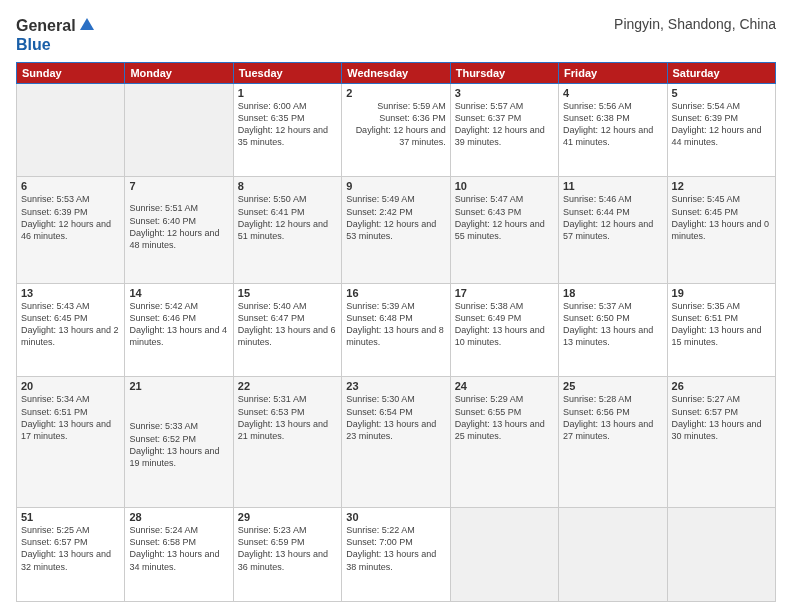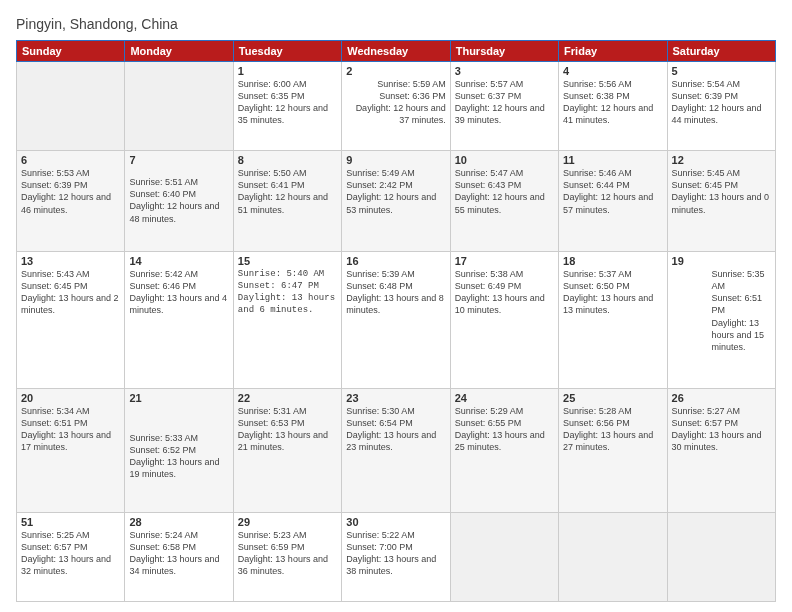--- a/index.html
+++ b/index.html
@@ -97,20 +97,31 @@
     }
     .row-shaded td {
       background: #f5f5f5;
     }
   </style>
 </head>
 <body>
 
 <div class="page">
   <div class="header">
+    <div class="logo">
+      <div class="logo-text">
+        <span style="display:flex;align-items:center;">
+          <span class="logo-general">General</span>
+          <svg class="logo-icon" width="18" height="18" viewBox="0 0 18 18">
+            <polygon points="9,2 16,14 2,14" fill="#2a6fc4"></polygon>
+          </svg>
+        </span>
+        <span class="logo-blue">Blue</span>
+      </div>
+    </div>
     <div class="title-block">
       <div class="title-location">Pingyin, Shandong, China</div>
     </div>
   </div>
 
   <table class="calendar">
     <thead>
       <tr>
         <th>Sunday</th>
         <th>Monday</th>
@@ -208,21 +219,21 @@
 Daylight: 13 hours and 2 minutes.</div>
           </td>
           <td>
             <span class="day-number">14</span>
             <div class="day-info" style="white-space: pre-line;">Sunrise: 5:42 AM
 Sunset: 6:46 PM
 Daylight: 13 hours and 4 minutes.</div>
           </td>
           <td>
             <span class="day-number">15</span>
-            <div class="day-info" style="white-space: pre-line; font-family: Liberation Mono, monospace;">Sunrise: 5:40 AM
+            <div class="day-info" style="white-space: pre-line;">Sunrise: 5:40 AM
 Sunset: 6:47 PM
 Daylight: 13 hours and 6 minutes.</div>
           </td>
           <td>
             <span class="day-number">16</span>
             <div class="day-info" style="white-space: pre-line;">Sunrise: 5:39 AM
 Sunset: 6:48 PM
 Daylight: 13 hours and 8 minutes.</div>
           </td>
           <td>
@@ -232,21 +243,21 @@
 Daylight: 13 hours and 10 minutes.</div>
           </td>
           <td>
             <span class="day-number">18</span>
             <div class="day-info" style="white-space: pre-line;">Sunrise: 5:37 AM
 Sunset: 6:50 PM
 Daylight: 13 hours and 13 minutes.</div>
           </td>
           <td>
             <span class="day-number">19</span>
-            <div class="day-info" style="white-space: pre-line; margin-left: 40px;">Sunrise: 5:35 AM
+            <div class="day-info" style="white-space: pre-line;">Sunrise: 5:35 AM
 Sunset: 6:51 PM
 Daylight: 13 hours and 15 minutes.</div>
           </td>
         </tr>
         <tr class="row-shaded">
           <td>
             <span class="day-number">20</span>
             <div class="day-info" style="white-space: pre-line;">Sunrise: 5:34 AM
 Sunset: 6:51 PM
 Daylight: 13 hours and 17 minutes.</div>

